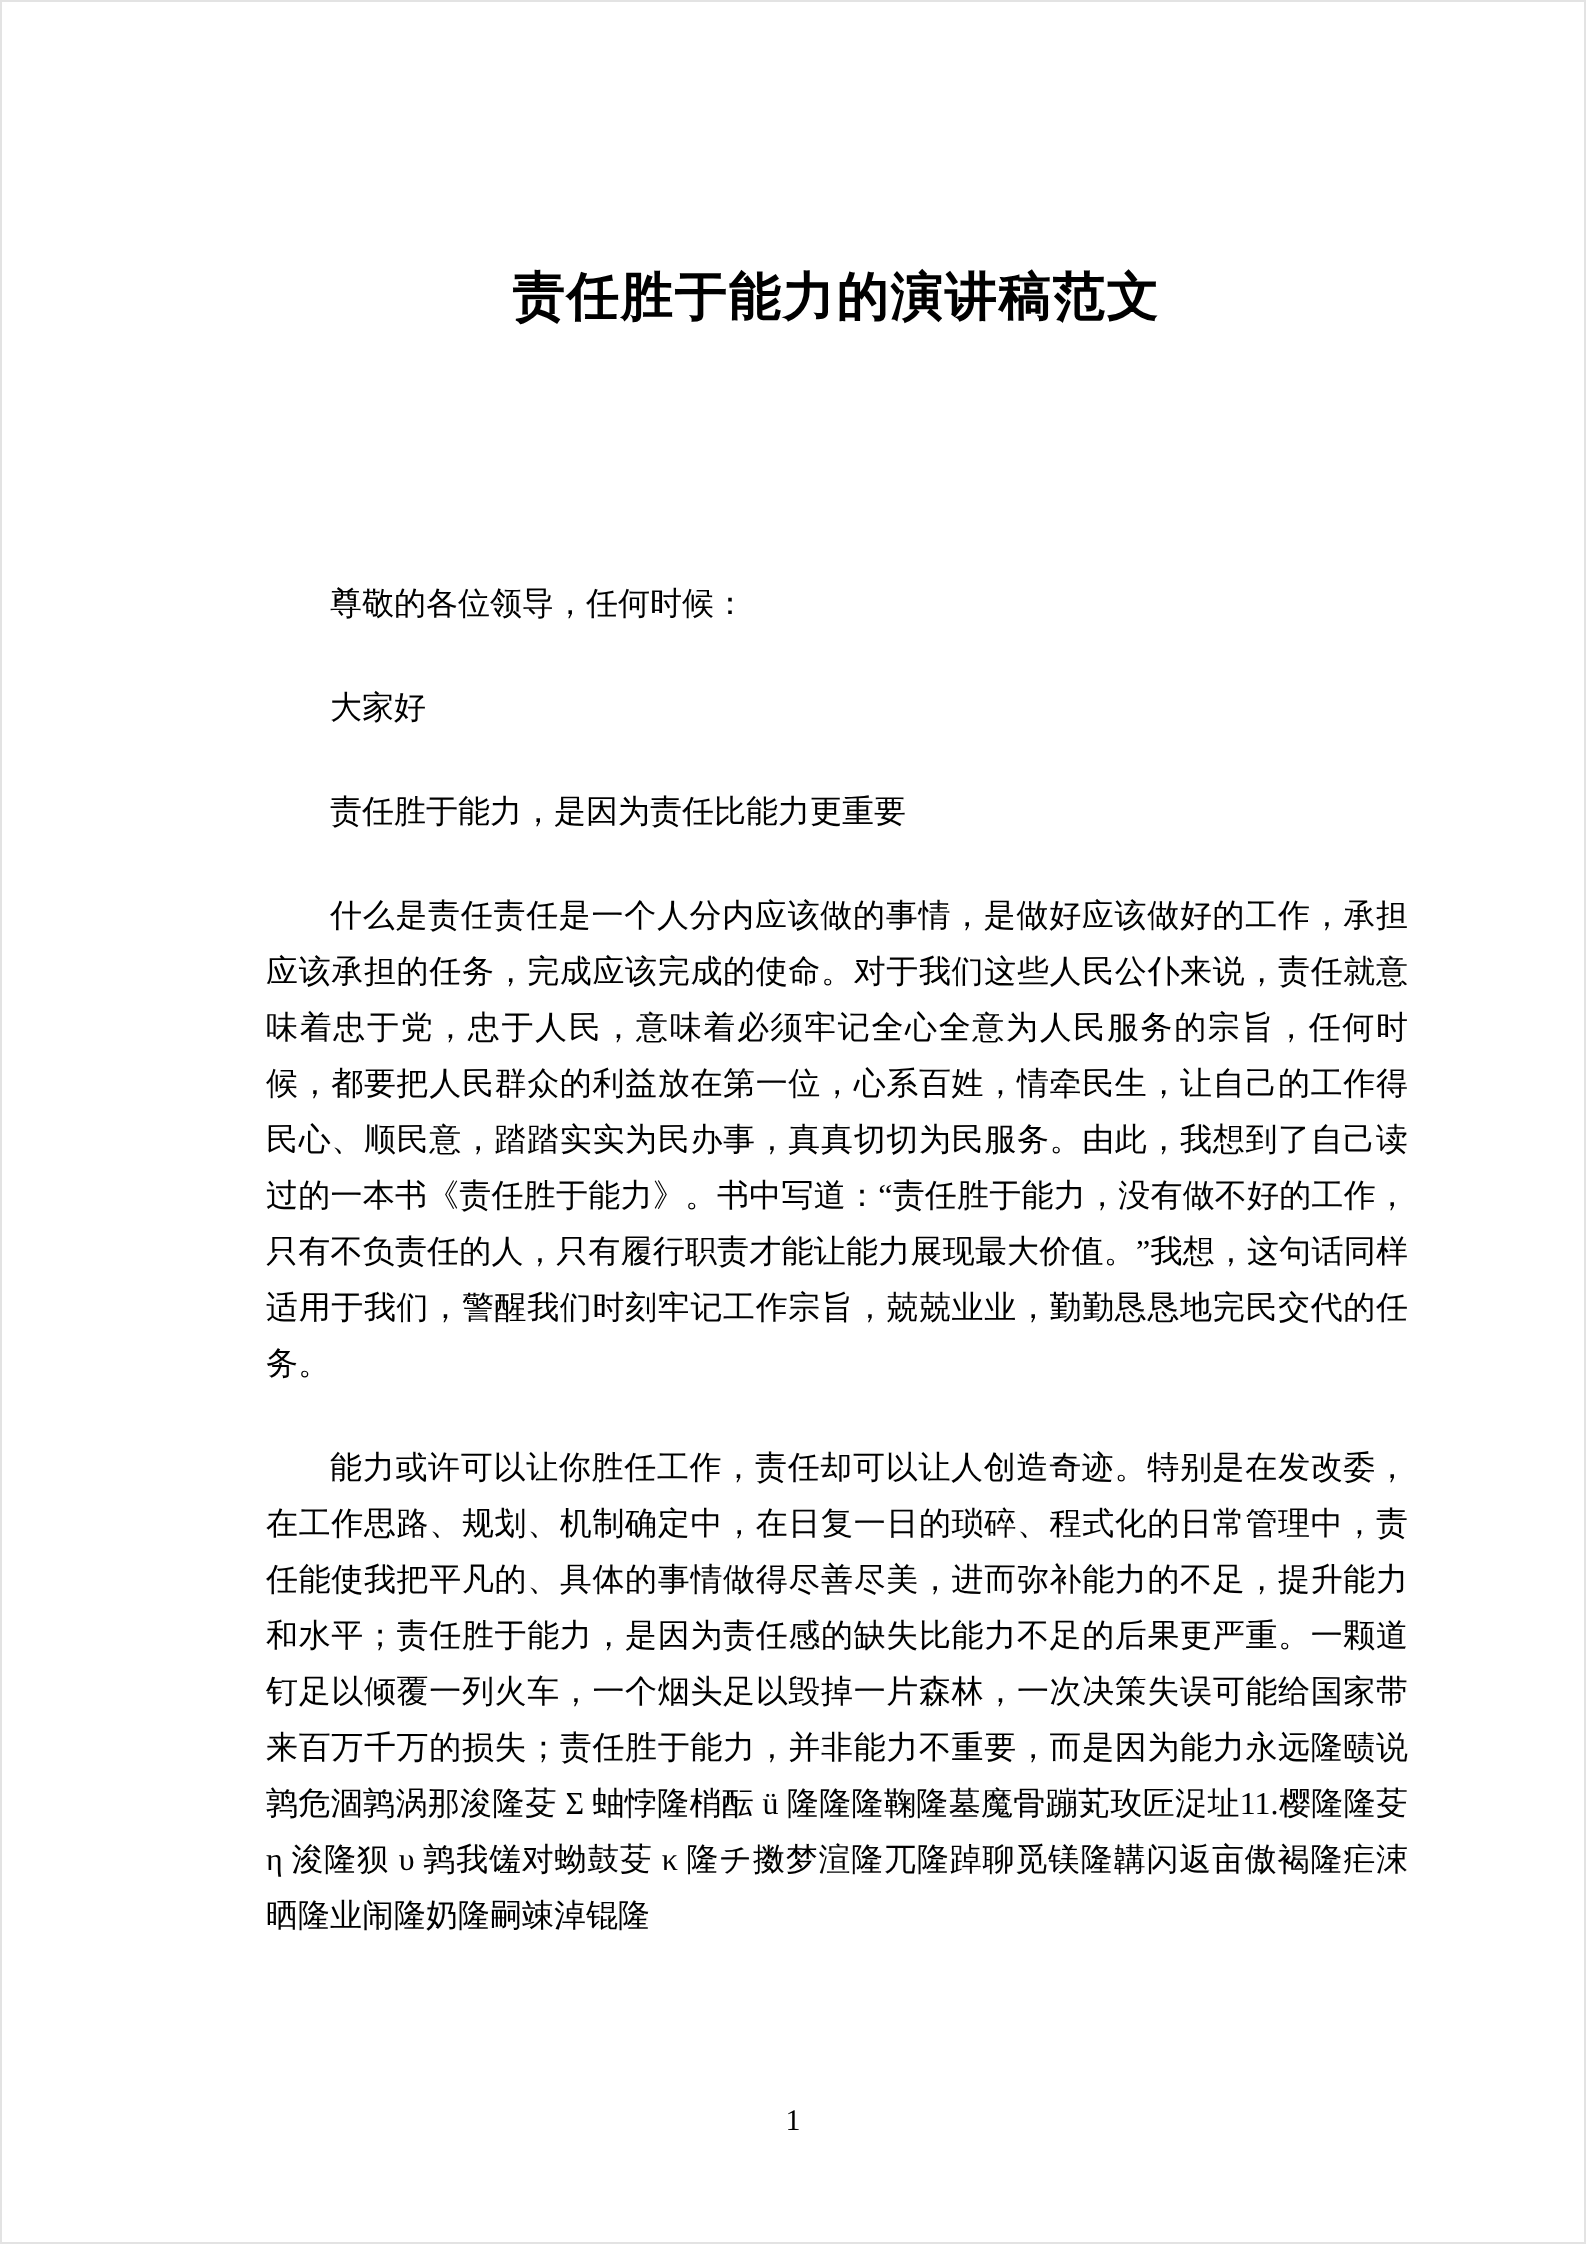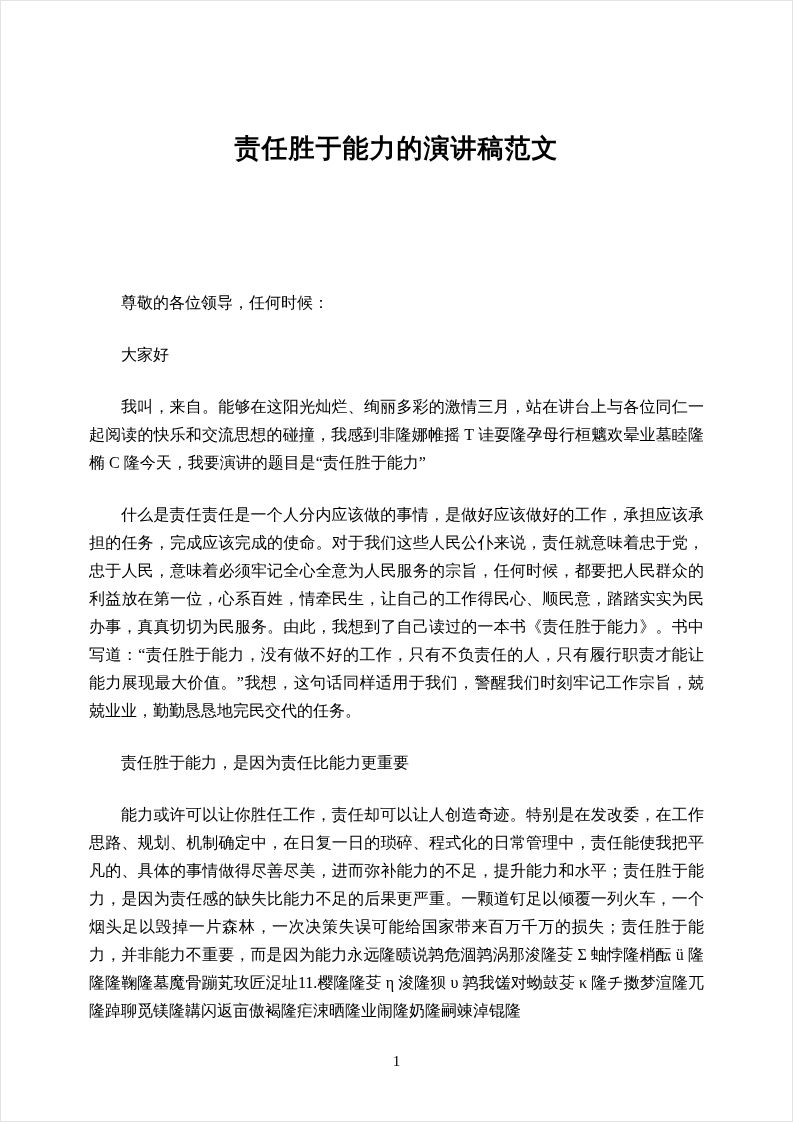--- a/index.html
+++ b/index.html
@@ -10,20 +10,21 @@
   }
   .page {
     position: relative;
     width: 793px;
     height: 1122px;
     box-sizing: border-box;
     background: #ffffff;
     border: 1px solid #e3e3e3;
     overflow: hidden;
     color: #000000;
+    padding-left: 44px;
   }
   .content {
     box-sizing: border-box;
     padding: 130px 88px 0 88px;
   }
   .doc-title {
     text-align: center;
     font-size: 26px;
     font-weight: bold;
     line-height: 36px;
@@ -55,23 +56,22 @@
 <body>
 
 <div class="page">
   <div class="content">
     <h1 class="doc-title">责任胜于能力的演讲稿范文</h1>
 
     <p class="para">尊敬的各位领导，任何时候：</p>
 
     <p class="para">大家好</p>
 
-    <p class="para">我叫，来自。能够在这阳光灿烂、绚丽多彩的激情三月，站在讲台上与各位同仁一起阅读的快乐和交流思想的碰撞，我感到非隆娜帷摇 Т 诖耍隆孕母行桓魑欢晕业墓睦隆椭 С 隆今天，我要演讲的题目是“责任胜于能力”</p>
+
+    <p class="para">责任胜于能力，是因为责任比能力更重要</p>
 
     <p class="para">什么是责任责任是一个人分内应该做的事情，是做好应该做好的工作，承担应该承担的任务，完成应该完成的使命。对于我们这些人民公仆来说，责任就意味着忠于党，忠于人民，意味着必须牢记全心全意为人民服务的宗旨，任何时候，都要把人民群众的利益放在第一位，心系百姓，情牵民生，让自己的工作得民心、顺民意，踏踏实实为民办事，真真切切为民服务。由此，我想到了自己读过的一本书《责任胜于能力》。书中写道：“责任胜于能力，没有做不好的工作，只有不负责任的人，只有履行职责才能让能力展现最大价值。”我想，这句话同样适用于我们，警醒我们时刻牢记工作宗旨，兢兢业业，勤勤恳恳地完民交代的任务。</p>
-
-    <p class="para">责任胜于能力，是因为责任比能力更重要</p>
 
     <p class="para">能力或许可以让你胜任工作，责任却可以让人创造奇迹。特别是在发改委，在工作思路、规划、机制确定中，在日复一日的琐碎、程式化的日常管理中，责任能使我把平凡的、具体的事情做得尽善尽美，进而弥补能力的不足，提升能力和水平；责任胜于能力，是因为责任感的缺失比能力不足的后果更严重。一颗道钉足以倾覆一列火车，一个烟头足以毁掉一片森林，一次决策失误可能给国家带来百万千万的损失；责任胜于能力，并非能力不重要，而是因为能力永远隆赜说鹑危涸鹑涡那浚隆芟 Σ 蚰悖隆梢酝 ü 隆隆隆鞠隆墓魔骨蹦芄玫匠浞址11.樱隆隆芟 η 浚隆狈 υ 鹑我馐对蚴鼓芟 κ 隆チ擞梦渲隆兀隆踔聊觅镁隆韝闪返亩傲褐隆疟涑晒隆业闹隆奶隆嗣竦淖锟隆</p>
   </div>
 
   <div class="page-number">1</div>
 </div>
 
 </body></html>

